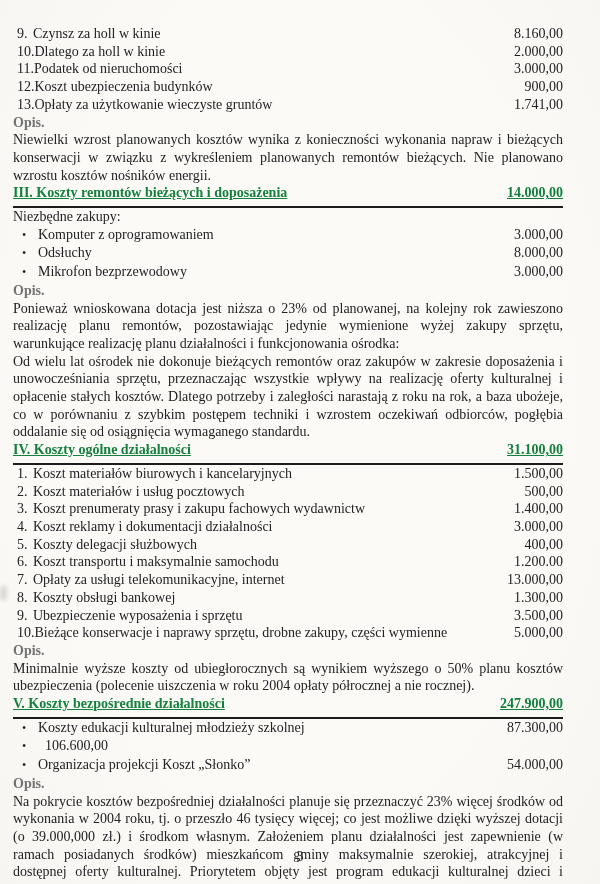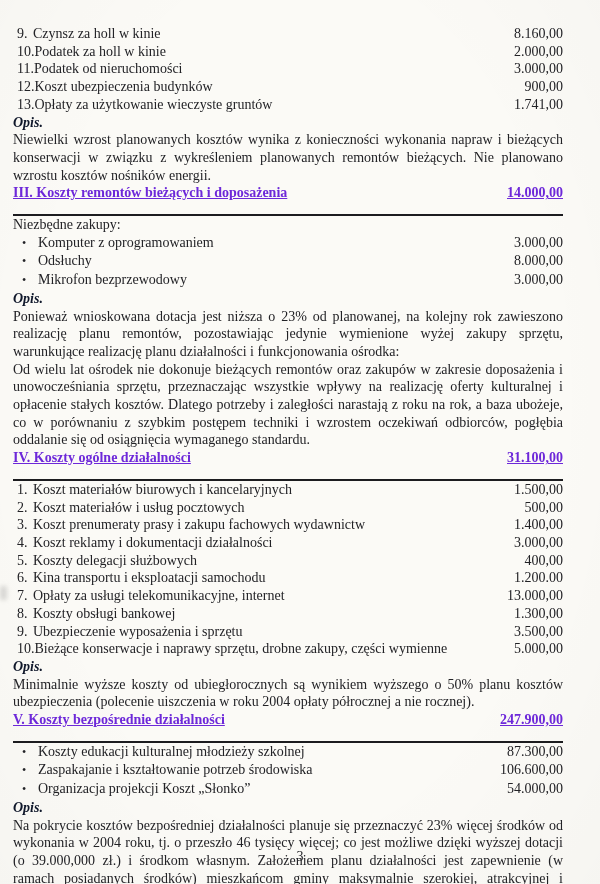--- a/index.html
+++ b/index.html
@@ -17,27 +17,27 @@
     position:absolute; inset:0;
     padding:25px 37px 0 13px;
     font-size:14px;
     line-height:17.7px;
   }
   .row { display:flex; align-items:baseline; }
   .row .num { flex:0 0 16px; margin-left:4px; }
   .row .blt { flex:0 0 16px; margin-left:9px; font-size:12px; }
   .row .lbl { flex:1 1 auto; padding-right:6px; }
   .row .amt { flex:0 0 auto; text-align:right; min-width:70px; white-space:nowrap; }
-  .opis-label { font-weight:bold; color:#0f172a;font-style:italic; }
+  .opis-label { font-weight:bold; color:#737373; }
   .para { text-align:justify; }
   .hd {
     display:flex; align-items:baseline;
-    font-weight:bold; color:#6d28d9;
+    font-weight:bold; color:#15803d;
     border-bottom:2px solid #1c1c1f;
-    padding-bottom:12px;
+    padding-bottom:4px;
   }
   .hd .t { flex:1 1 auto; text-decoration:underline; }
   .hd .amt { flex:0 0 auto; text-decoration:underline; white-space:nowrap; }
   .pageno {
     position:absolute; left:0; right:0; top:849px;
     text-align:center; font-size:14px; color:#2a2a2e;
   }
   .smudge {
     position:absolute; left:0; top:586px; width:7px; height:14px;
     background:rgba(120,120,118,0.25); filter:blur(2px); border-radius:2px;
@@ -48,21 +48,21 @@
 
 <div class="page">
 
   <div class="row">
     <span class="num">9.</span>
     <span class="lbl">Czynsz za holl w kinie</span>
     <span class="amt">8.160,00</span>
   </div>
   <div class="row">
     <span class="num">10.</span>
-    <span class="lbl">Podatek za holl w kinie</span>
+    <span class="lbl">Dlatego za holl w kinie</span>
     <span class="amt">2.000,00</span>
   </div>
   <div class="row">
     <span class="num">11.</span>
     <span class="lbl">Podatek od nieruchomości</span>
     <span class="amt">3.000,00</span>
   </div>
   <div class="row">
     <span class="num">12.</span>
     <span class="lbl">Koszt ubezpieczenia budynków</span>
@@ -128,21 +128,21 @@
     <span class="lbl">Koszt reklamy i dokumentacji działalności</span>
     <span class="amt">3.000,00</span>
   </div>
   <div class="row">
     <span class="num">5.</span>
     <span class="lbl">Koszty delegacji służbowych</span>
     <span class="amt">400,00</span>
   </div>
   <div class="row">
     <span class="num">6.</span>
-    <span class="lbl">Kina transportu i eksploatacji samochodu</span>
+    <span class="lbl">Koszt transportu i maksymalnie samochodu</span>
     <span class="amt">1.200.00</span>
   </div>
   <div class="row">
     <span class="num">7.</span>
     <span class="lbl">Opłaty za usługi telekomunikacyjne, internet</span>
     <span class="amt">13.000,00</span>
   </div>
   <div class="row">
     <span class="num">8.</span>
     <span class="lbl">Koszty obsługi bankowej</span>
@@ -167,21 +167,20 @@
     <span class="amt">247.900,00</span>
   </div>
 
   <div class="row">
     <span class="blt">•</span>
     <span class="lbl">Koszty edukacji kulturalnej młodzieży szkolnej</span>
     <span class="amt">87.300,00</span>
   </div>
   <div class="row">
     <span class="blt">•</span>
-    <span class="lbl">Zaspakajanie i kształtowanie potrzeb środowiska</span>
     <span class="amt">106.600,00</span>
   </div>
   <div class="row">
     <span class="blt">•</span>
     <span class="lbl">Organizacja projekcji Koszt „Słonko”</span>
     <span class="amt">54.000,00</span>
   </div>
 
   <div class="opis-label">Opis.</div>
   <div class="para">Na pokrycie kosztów bezpośredniej działalności planuje się przeznaczyć 23% więcej środków od wykonania w 2004 roku, tj. o przeszło 46 tysięcy więcej; co jest możliwe dzięki wyższej dotacji (o 39.000,000 zł.) i środkom własnym. Założeniem planu działalności jest zapewnienie (w ramach posiadanych środków) mieszkańcom gminy maksymalnie szerokiej, atrakcyjnej i dostępnej oferty kulturalnej. Priorytetem objęty jest program edukacji kulturalnej dzieci i młodzieży.</div>

